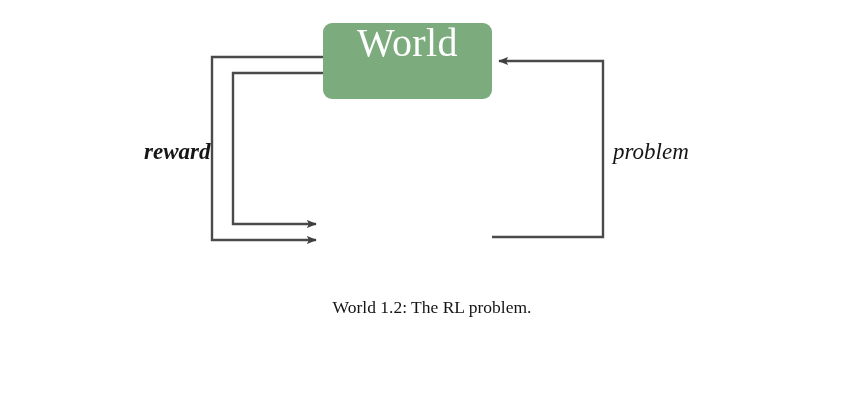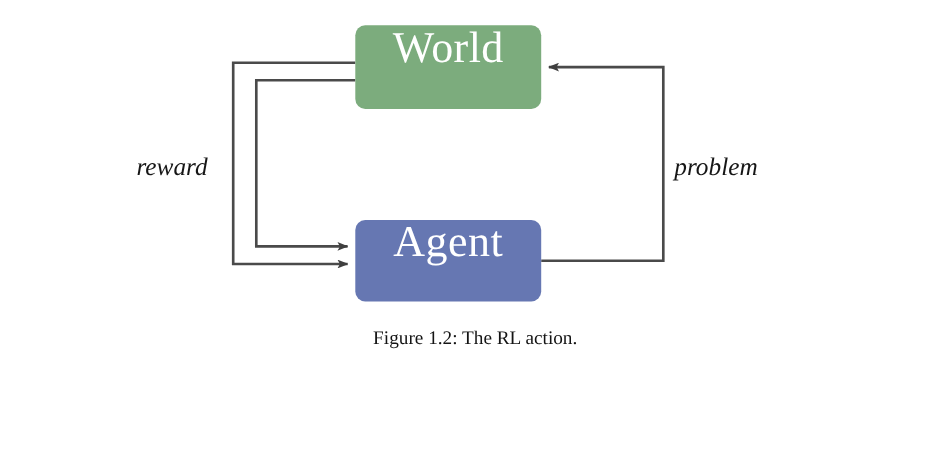--- a/index.html
+++ b/index.html
@@ -68,21 +68,21 @@
 
   .edge-label {
     position: absolute;
     font-family: "Liberation Serif", serif;
     font-style: italic;
     font-size: 23px;
     line-height: 1;
     color: #161616;
     white-space: nowrap;
   }
-  #label-reward   { left: 124px; top: 140px; }
+  #label-reward   { left: 144px; top: 140px; font-weight: bold; }
   #label-observation { left: 249px; top: 140px; }
   #label-action   { left: 613px; top: 140px; }
 
   #figure-caption {
     position: absolute;
     left: 0;
     top: 297px;
     width: 864px;
     text-align: center;
     font-family: "Liberation Serif", serif;
@@ -108,24 +108,21 @@
 
     <path id="edge-observation-path" d="M 323,73 L 233,73 L 233,224 L 316,224" fill="none" stroke="#4a4a4a" stroke-width="2.4" stroke-linecap="butt" stroke-linejoin="miter" marker-end="url(#arrowhead)"></path>
 
     <path id="edge-action-path" d="M 492,237 L 603,237 L 603,61 L 499,61" fill="none" stroke="#4a4a4a" stroke-width="2.4" stroke-linecap="butt" stroke-linejoin="miter" marker-end="url(#arrowhead)"></path>
   </svg>
 
   <div class="node-box" id="node-world">
     <span class="node-label">World</span>
   </div>
 
-  <div class="node-box" id="node-agent">
-    <span class="node-label">Agent</span>
-  </div>
 
   <div class="edge-label" id="label-reward">reward</div>
 
 
   <div class="edge-label" id="label-action">problem</div>
 
-  <div id="figure-caption">Figure 1.2: The RL action.</div>
+  <div id="figure-caption">World 1.2: The RL problem.</div>
 
 </div>
 
 </body></html>

